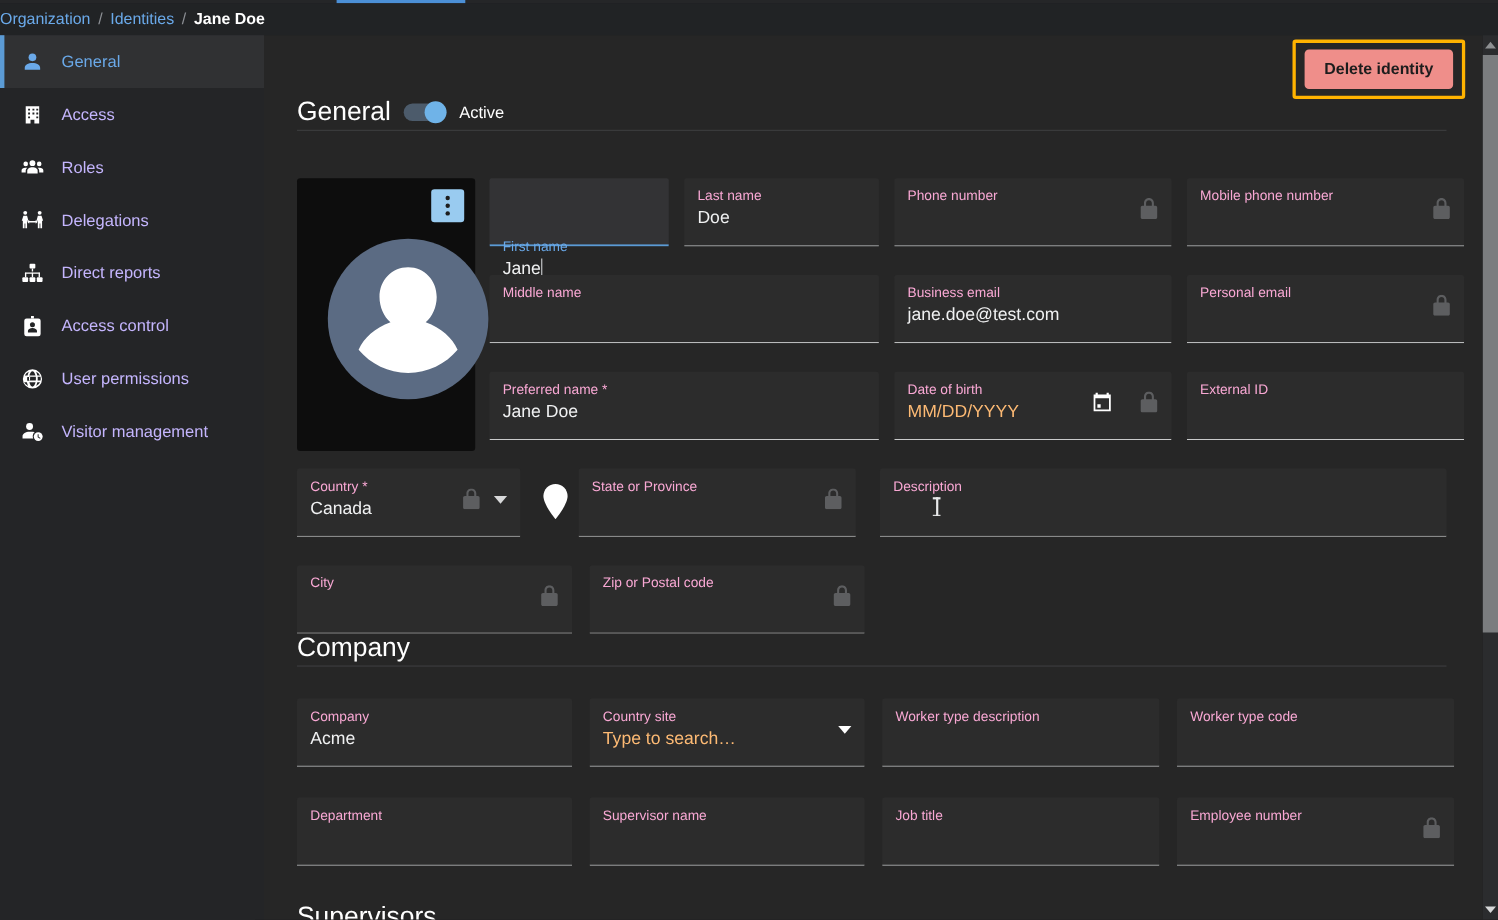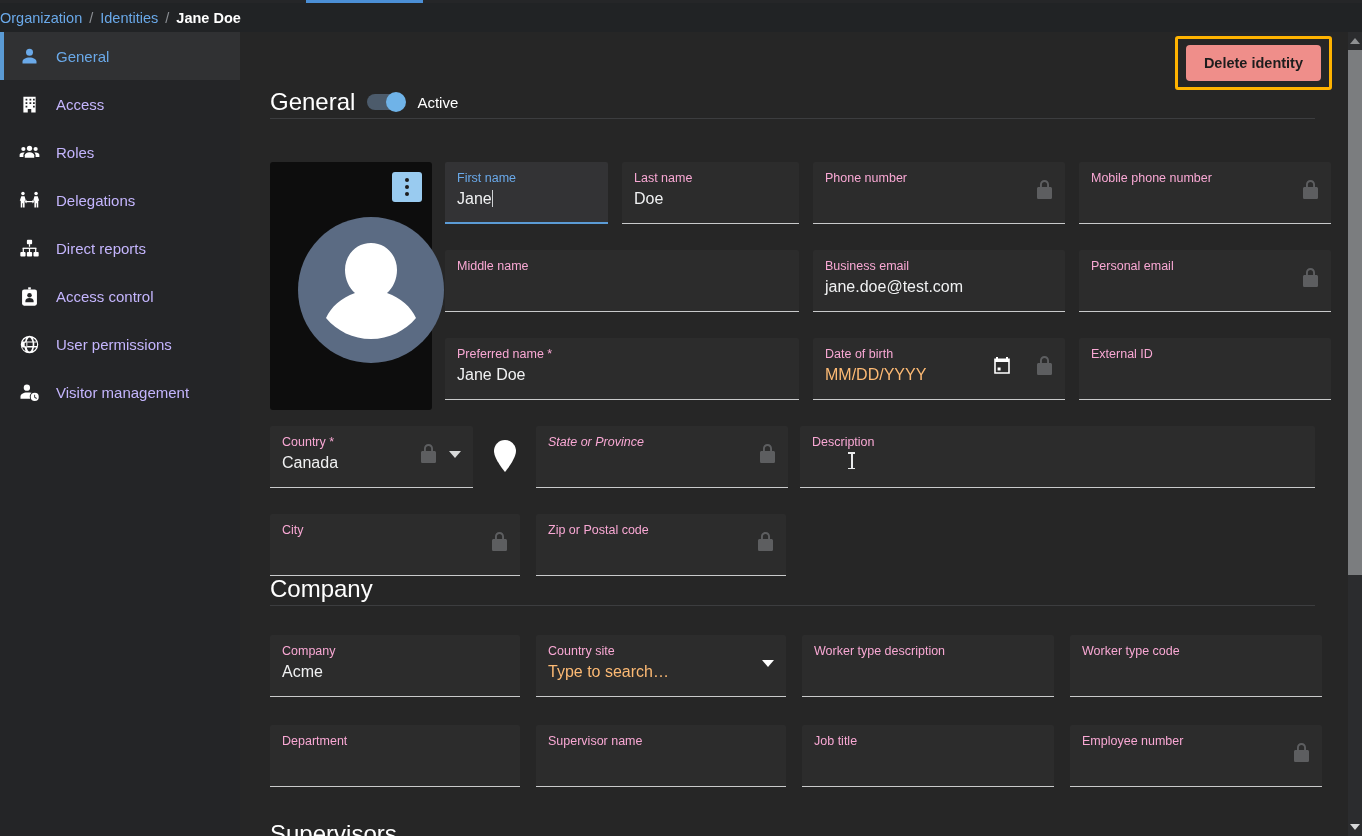--- a/index.html
+++ b/index.html
@@ -103,21 +103,21 @@
   }
   .field.focused {
     background: #333335;
     border-bottom: 2px solid #5b9bd5;
     height: 62px;
   }
   .field-label {
     font-size: 12.5px; color: #f9a8d4;
     display: block; line-height: 14px;
   }
-  .field.focused .field-label { color: #6aa9e9; }
+  .field.focused .field-label { color: #6aa9e9; margin-top: 46px; }
   .field-value {
     font-size: 16px; color: #f0f1f2;
     line-height: 22px; margin-top: 3px; display: block;
   }
   .field-value.placeholder { color: #fdba74; }
   .caret {
     display: inline-block; width: 1px; height: 17px;
     background: #cfd2d4; vertical-align: -3px;
   }
   .lock-icon {
@@ -395,21 +395,21 @@
         <span class="lock-icon" style="right:36px;"><svg viewBox="0 0 17 19">
               <path d="M8.5 0C5.9 0 4 2 4 4.5V7H2.6C1.7 7 1 7.7 1 8.6v8.8c0 .9.7 1.6 1.6 1.6h11.8c.9 0 1.6-.7 1.6-1.6V8.6c0-.9-.7-1.6-1.6-1.6H13V4.5C13 2 11.1 0 8.5 0zm0 2c1.5 0 2.6 1.1 2.6 2.5V7H5.9V4.5C5.9 3.1 7 2 8.5 2z"></path>
             </svg></span>
         <span class="caret-down dim"></span>
       </div>
       <div id="map-pin" style="left:222px; top:14px;">
         <svg viewBox="0 0 26 32">
             <path d="M13 0C6.9 0 2 4.9 2 11c0 8 11 21 11 21s11-13 11-21c0-6.1-4.9-11-11-11z"></path>
           </svg>
       </div>
-      <div class="field" style="position:absolute; left:266px; top:0; width:252px;font-style:italic;">
+      <div class="field" style="position:absolute; left:256px; top:0; width:252px;">
         <span class="field-label">State or Province</span>
         <span class="lock-icon"><svg viewBox="0 0 17 19">
               <path d="M8.5 0C5.9 0 4 2 4 4.5V7H2.6C1.7 7 1 7.7 1 8.6v8.8c0 .9.7 1.6 1.6 1.6h11.8c.9 0 1.6-.7 1.6-1.6V8.6c0-.9-.7-1.6-1.6-1.6H13V4.5C13 2 11.1 0 8.5 0zm0 2c1.5 0 2.6 1.1 2.6 2.5V7H5.9V4.5C5.9 3.1 7 2 8.5 2z"></path>
             </svg></span>
       </div>
       <div class="field" style="position:absolute; left:530px; top:0; width:515px;">
         <span class="field-label">Description</span>
       </div>
       <div id="mouse-ibeam" style="left:578px; top:26px;">
           <i></i>

